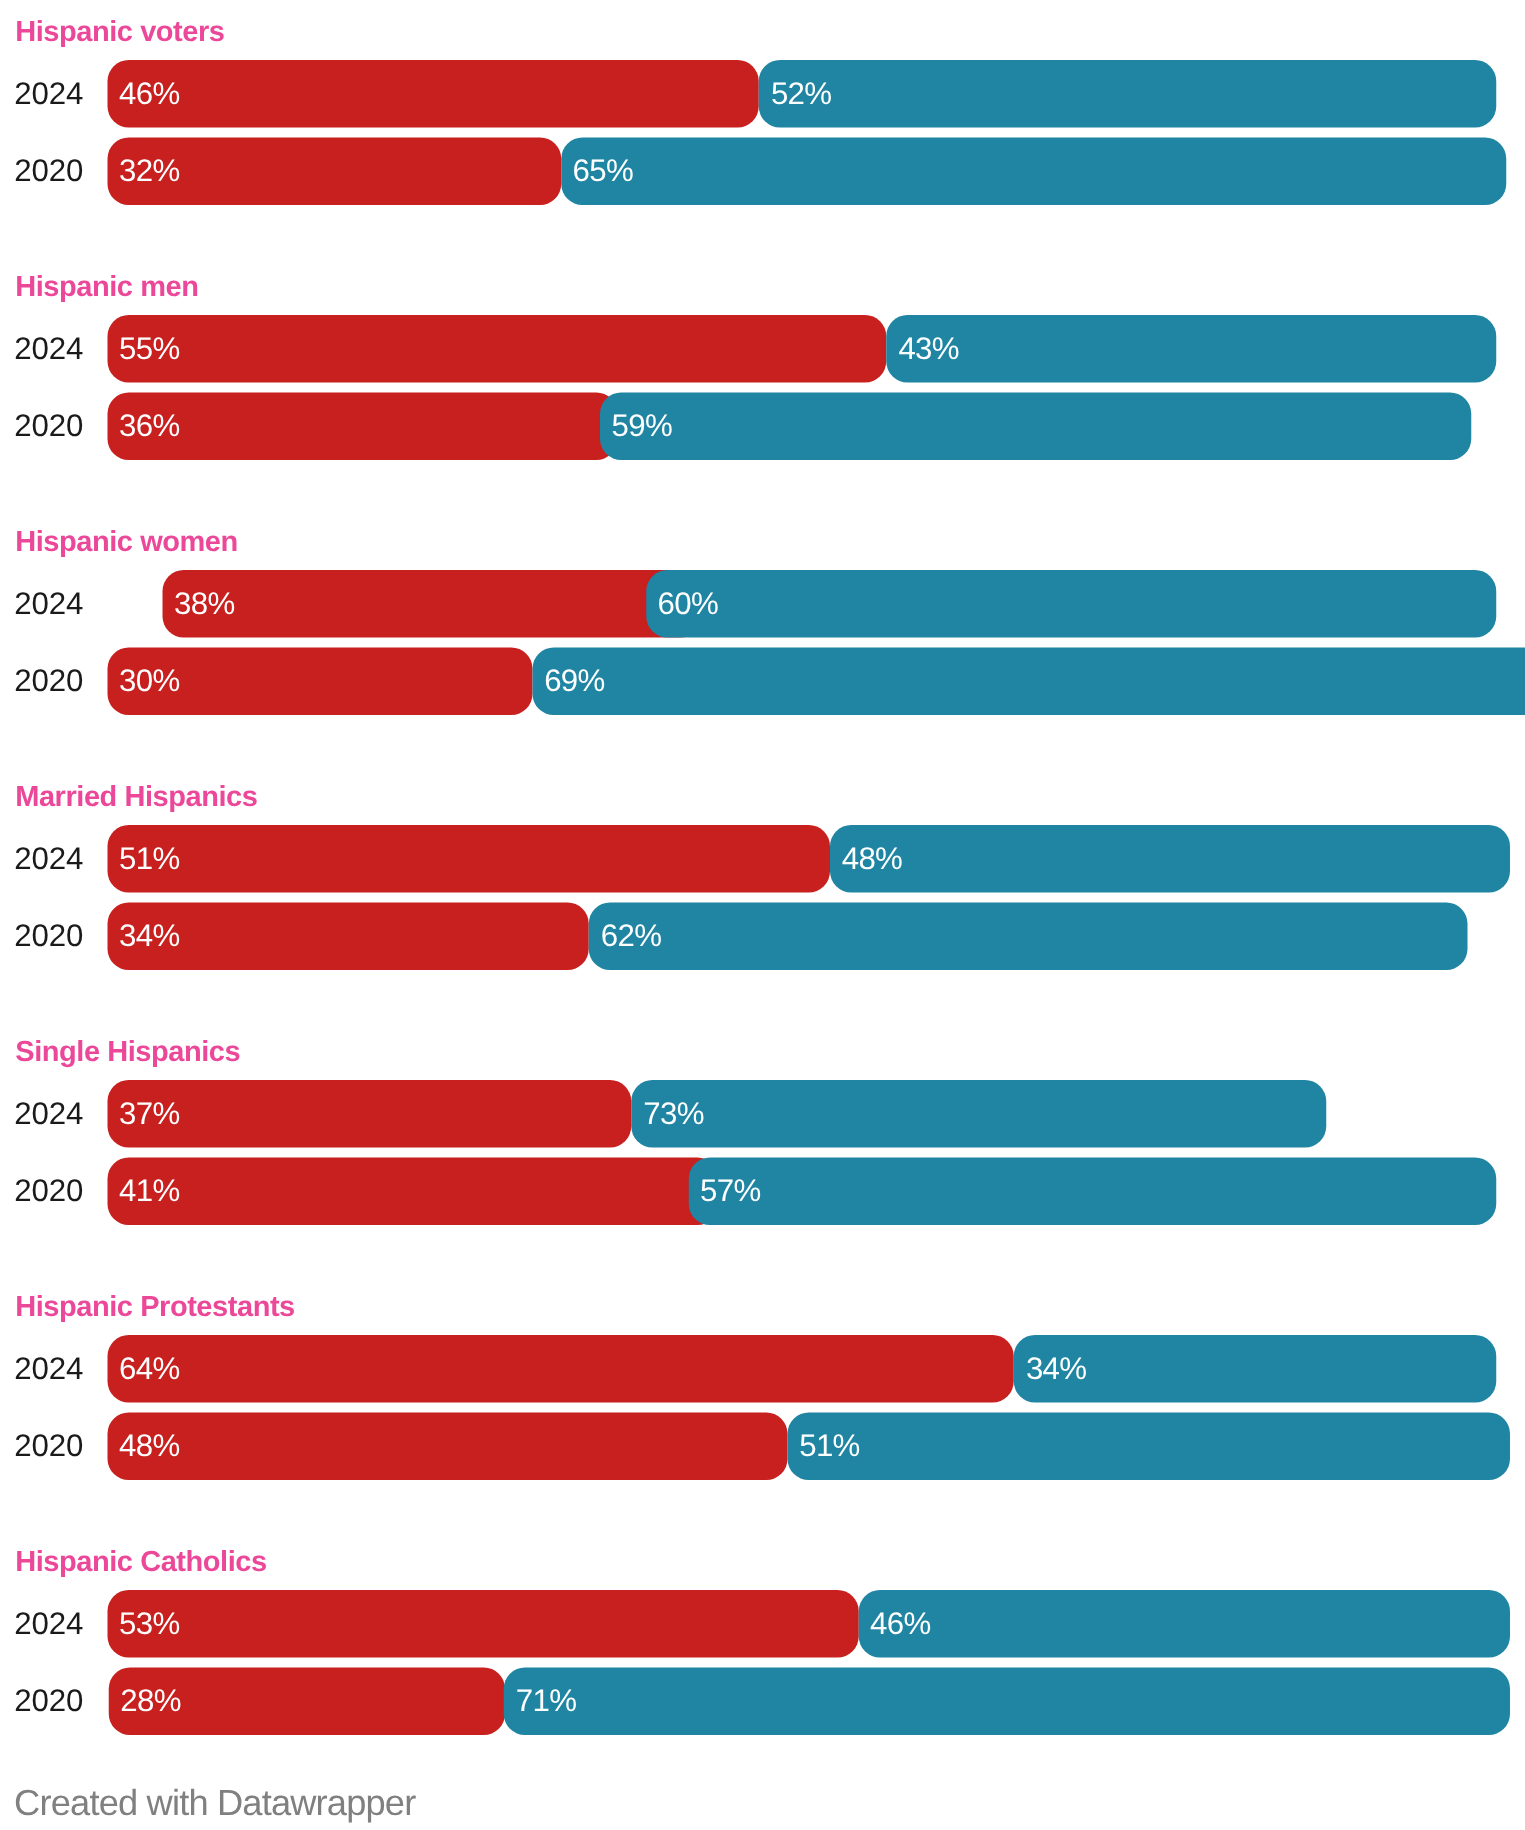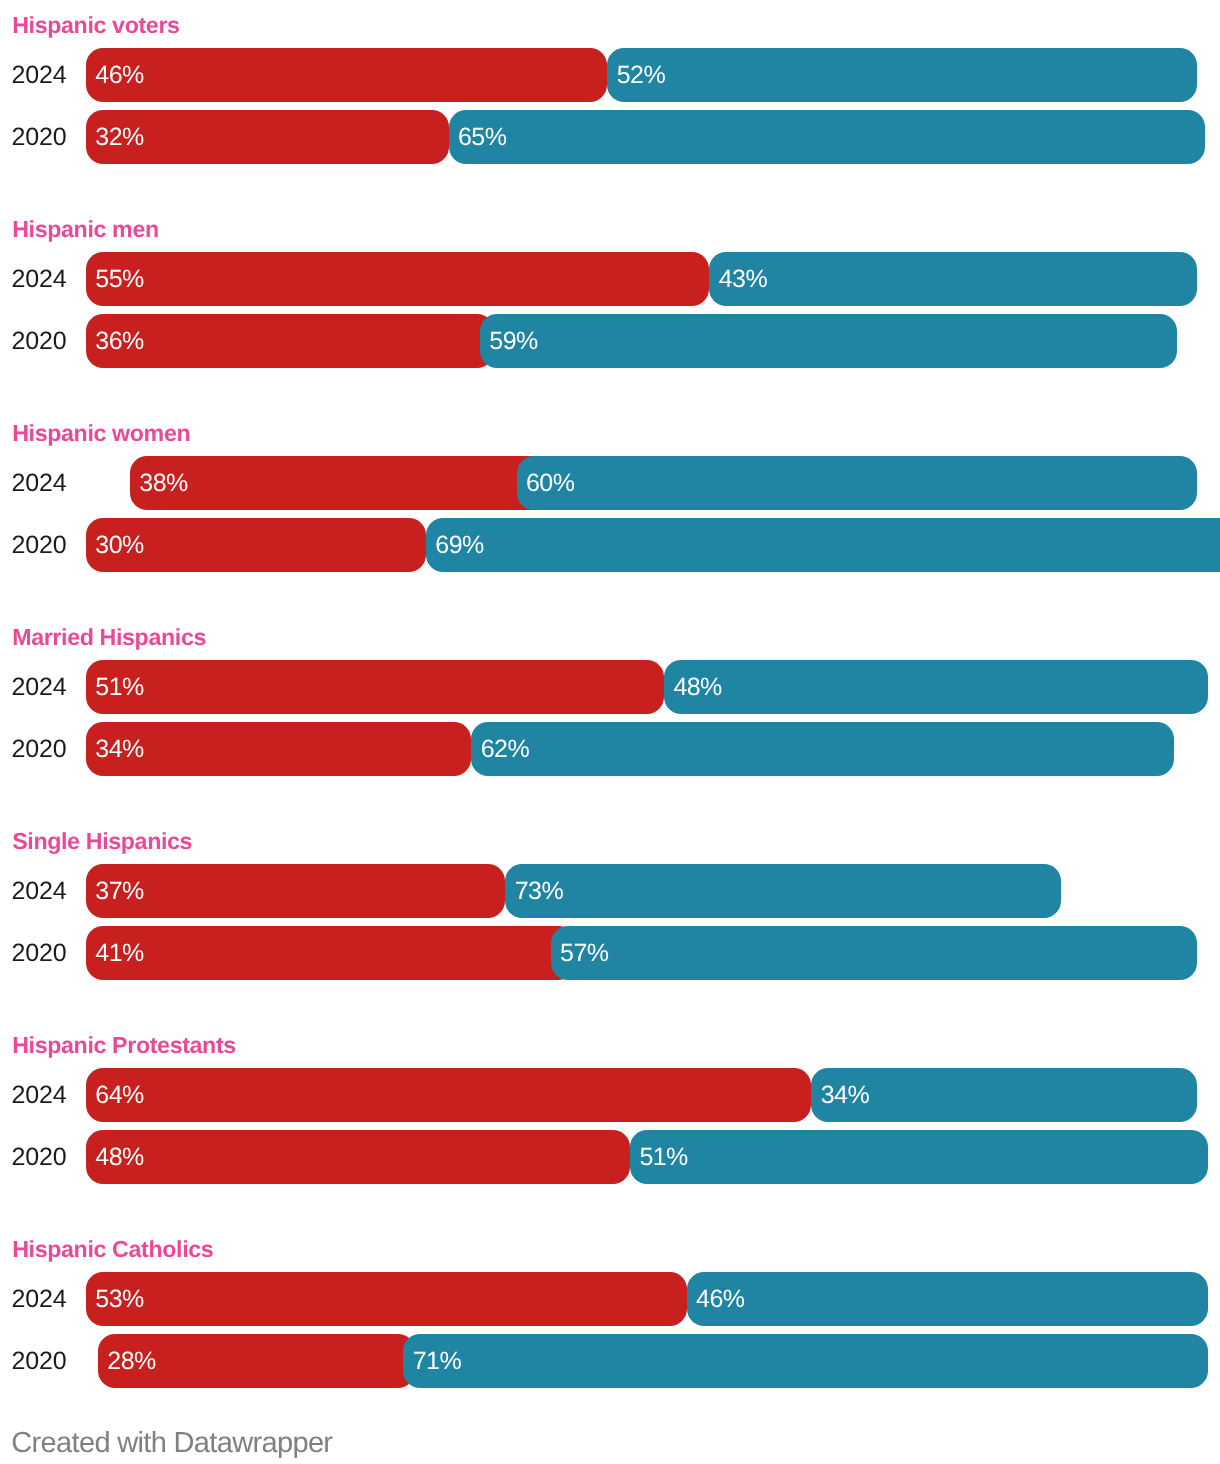--- a/index.html
+++ b/index.html
@@ -281,21 +281,21 @@
           <span class="seg-label">53%</span>
         </div>
         <div class="seg seg-democrat" style="left: 600.755px; width: 521.41px; background: rgb(31, 133, 163);">
           <span class="seg-label">46%</span>
         </div>
       </div>
     </div>
     <div class="row" style="top: 97.7px;">
       <div class="row-label">2020</div>
       <div class="bar-track">
-        <div class="seg seg-republican" style="left: 12px; width: 317.38px; background: rgb(199, 32, 31);">
+        <div class="seg seg-republican" style="left: 1px; width: 317.38px; background: rgb(199, 32, 31);">
           <span class="seg-label">28%</span>
         </div>
         <div class="seg seg-democrat" style="left: 317.38px; width: 804.785px; background: rgb(31, 133, 163);">
           <span class="seg-label">71%</span>
         </div>
       </div>
     </div>
   </div>
 
   <div class="footer">Created with Datawrapper</div>

